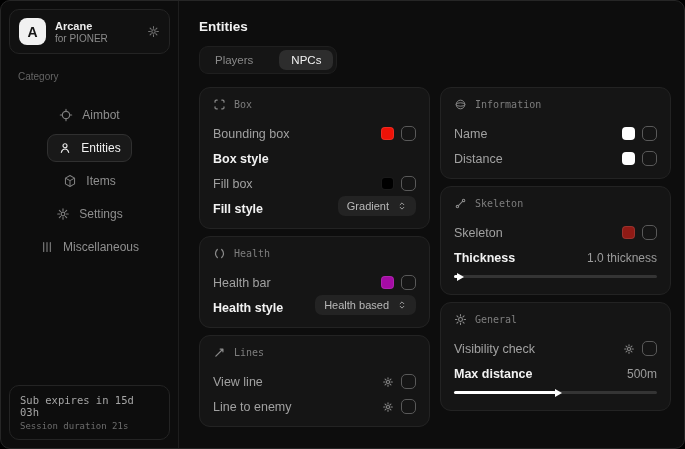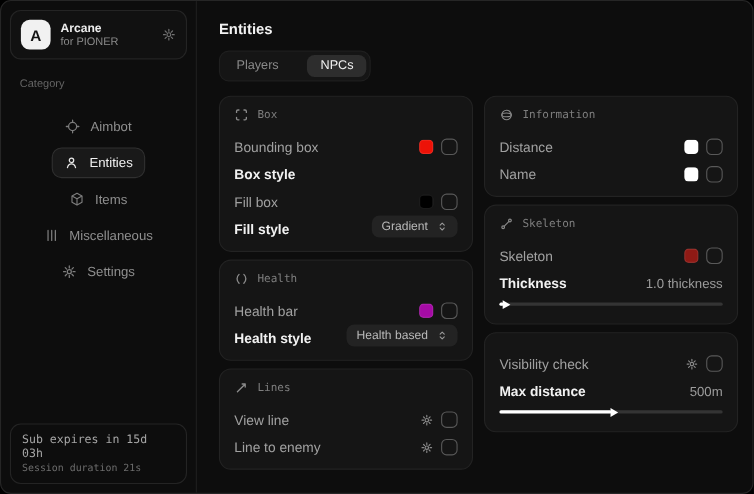--- a/index.html
+++ b/index.html
@@ -96,34 +96,34 @@
         <span class="ic">
           <svg width="14" height="14" viewBox="0 0 16 16" fill="none" stroke="currentColor" stroke-width="1.2" stroke-linejoin="round">
               <path d="M8 1.8l5.2 2.9v6.6L8 14.2l-5.2-2.9V4.7z"></path>
               <path d="M2.8 4.7L8 7.6l5.2-2.9M8 7.6v6.6"></path>
             </svg>
         </span>
         <span>Items</span>
       </div>
       <div class="nav-item">
         <span class="ic">
-          <svg width="14" height="14" viewBox="0 0 16 16" fill="none" stroke="currentColor" stroke-width="1.3" stroke-linecap="round">
-              <path d="M4.2 2.8v10.4M8 2.8v10.4M11.8 2.8v10.4"></path>
-            </svg>
-        </span>
-        <span>Miscellaneous</span>
-      </div>
-      <div class="nav-item">
-        <span class="ic">
           <svg width="14" height="14" viewBox="0 0 16 16">
               <circle cx="8" cy="8" r="2.1" stroke="currentColor" fill="none" stroke-width="1.3"></circle>
               <path d="M8 2v2.1M8 11.9V14M2 8h2.1M11.9 8H14M3.8 3.8l1.5 1.5M10.7 10.7l1.5 1.5M12.2 3.8l-1.5 1.5M5.3 10.7l-1.5 1.5" stroke="currentColor" stroke-width="1.3" stroke-linecap="round"></path>
             </svg>
         </span>
         <span>Settings</span>
+      </div>
+      <div class="nav-item">
+        <span class="ic">
+          <svg width="14" height="14" viewBox="0 0 16 16" fill="none" stroke="currentColor" stroke-width="1.3" stroke-linecap="round">
+              <path d="M4.2 2.8v10.4M8 2.8v10.4M11.8 2.8v10.4"></path>
+            </svg>
+        </span>
+        <span>Miscellaneous</span>
       </div>
     </div>
 
     <div class="sb-footer">
       <span class="sb-footer-l1">Sub expires in 15d 03h</span>
       <span class="sb-footer-l2">Session duration 21s</span>
     </div>
   </div>
 
   <div class="main">
@@ -248,28 +248,28 @@
           <div class="card-head">
             <span class="ic">
               <svg width="13" height="13" viewBox="0 0 16 16" fill="none" stroke="currentColor" stroke-width="1.2">
                   <circle cx="8" cy="8" r="5.3"></circle>
                   <ellipse cx="8" cy="8" rx="5.3" ry="2.1"></ellipse>
                 </svg>
             </span>
             <span>Information</span>
           </div>
           <div class="row">
+            <span class="row-label">Name</span>
+            <span class="controls">
+              <span class="swatch" style="background: rgb(255, 255, 255);"></span>
+              <span class="checkbox"></span>
+            </span>
+          </div>
+          <div class="row">
             <span class="row-label">Distance</span>
-            <span class="controls">
-              <span class="swatch" style="background: rgb(255, 255, 255);"></span>
-              <span class="checkbox"></span>
-            </span>
-          </div>
-          <div class="row">
-            <span class="row-label">Name</span>
             <span class="controls">
               <span class="swatch" style="background: rgb(255, 255, 255);"></span>
               <span class="checkbox"></span>
             </span>
           </div>
         </div>
 
         <div class="card">
           <div class="card-head">
             <span class="ic">
@@ -291,20 +291,29 @@
           <div class="row">
             <span class="row-label em">Thickness</span>
             <span class="value">1.0 thickness</span>
           </div>
           <div class="slider">
             <span class="slider-fill" style="width: 2%;"></span>
           </div>
         </div>
 
         <div class="card">
+          <div class="card-head">
+            <span class="ic">
+              <svg width="13" height="13" viewBox="0 0 16 16">
+                  <circle cx="8" cy="8" r="2.4" stroke="currentColor" fill="none" stroke-width="1.3"></circle>
+                  <path d="M8 1.8v1.8M8 12.4v1.8M1.8 8h1.8M12.4 8h1.8M3.6 3.6l1.3 1.3M11.1 11.1l1.3 1.3M12.4 3.6l-1.3 1.3M4.9 11.1l-1.3 1.3" stroke="currentColor" stroke-width="1.3" stroke-linecap="round"></path>
+                </svg>
+            </span>
+            <span>General</span>
+          </div>
           <div class="row">
             <span class="row-label">Visibility check</span>
             <span class="controls">
               <span class="mini-gear">
                 <svg width="12" height="12" viewBox="0 0 16 16">
                     <circle cx="8" cy="8" r="2.1" stroke="currentColor" fill="none" stroke-width="1.4"></circle>
                     <path d="M8 2.2v1.9M8 11.9v1.9M2.2 8h1.9M11.9 8h1.9M4 4l1.3 1.3M10.7 10.7L12 12M12 4l-1.3 1.3M5.3 10.7L4 12" stroke="currentColor" stroke-width="1.4" stroke-linecap="round"></path>
                   </svg>
               </span>
               <span class="checkbox"></span>

